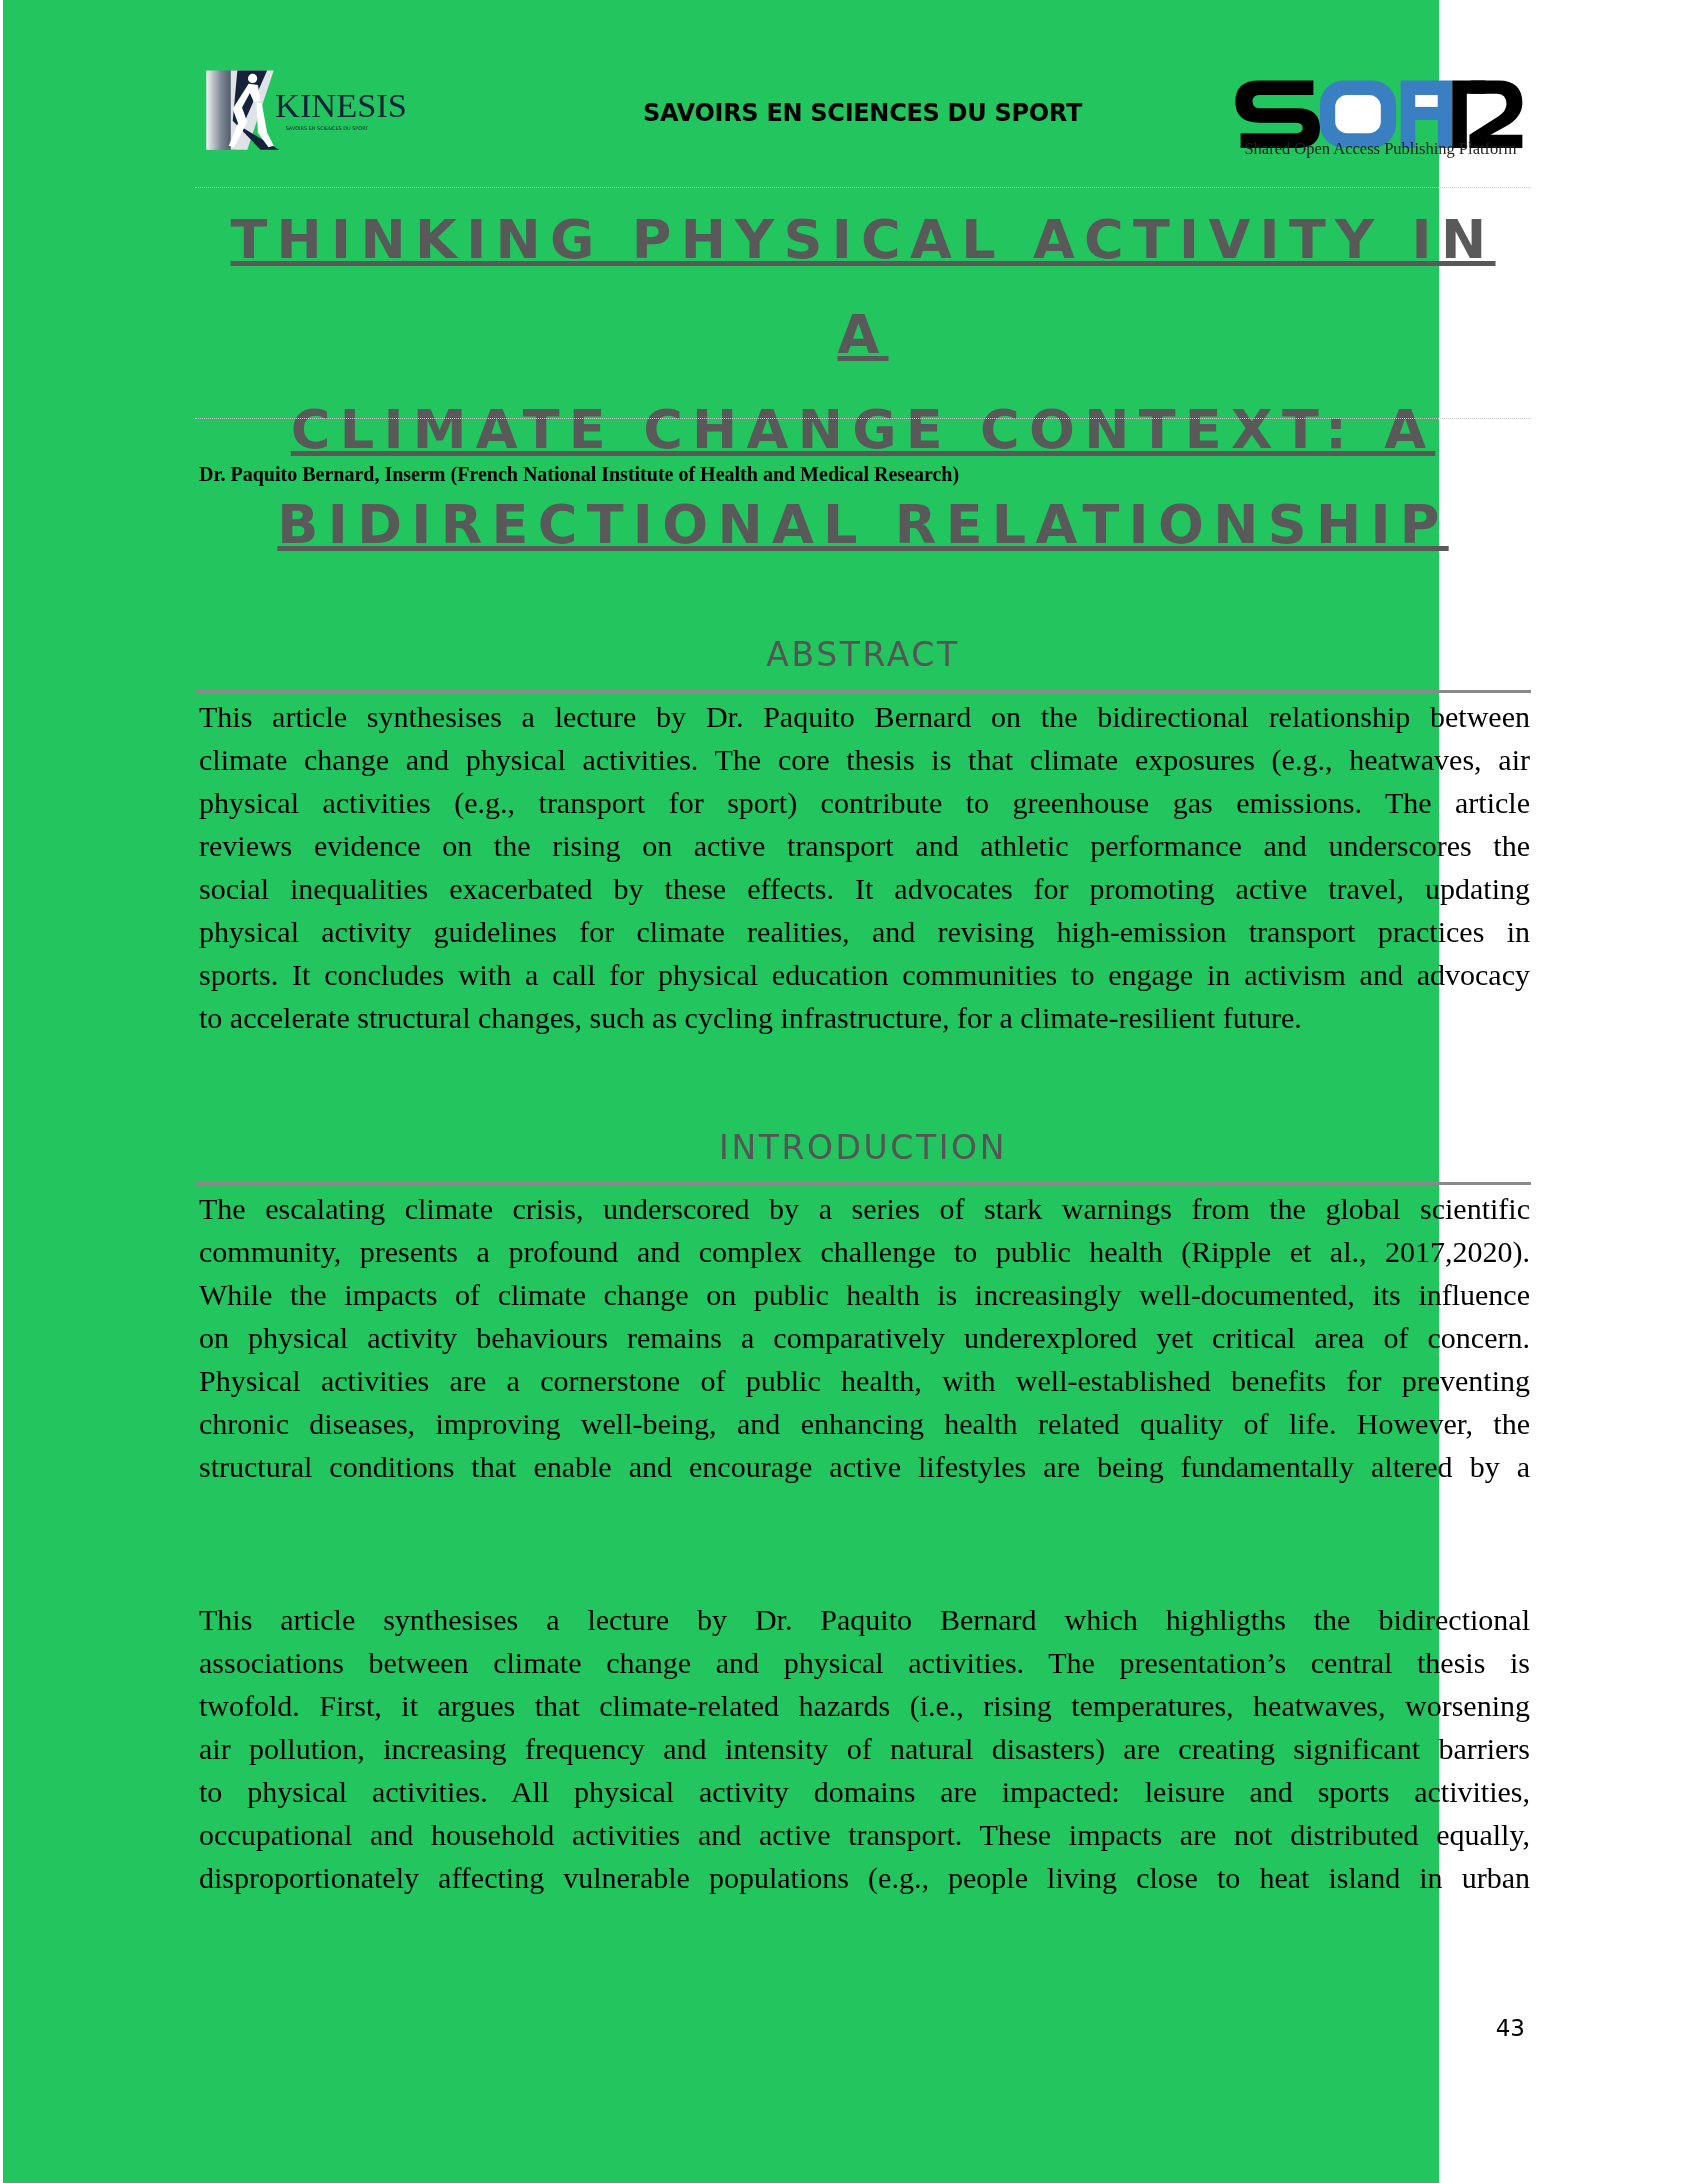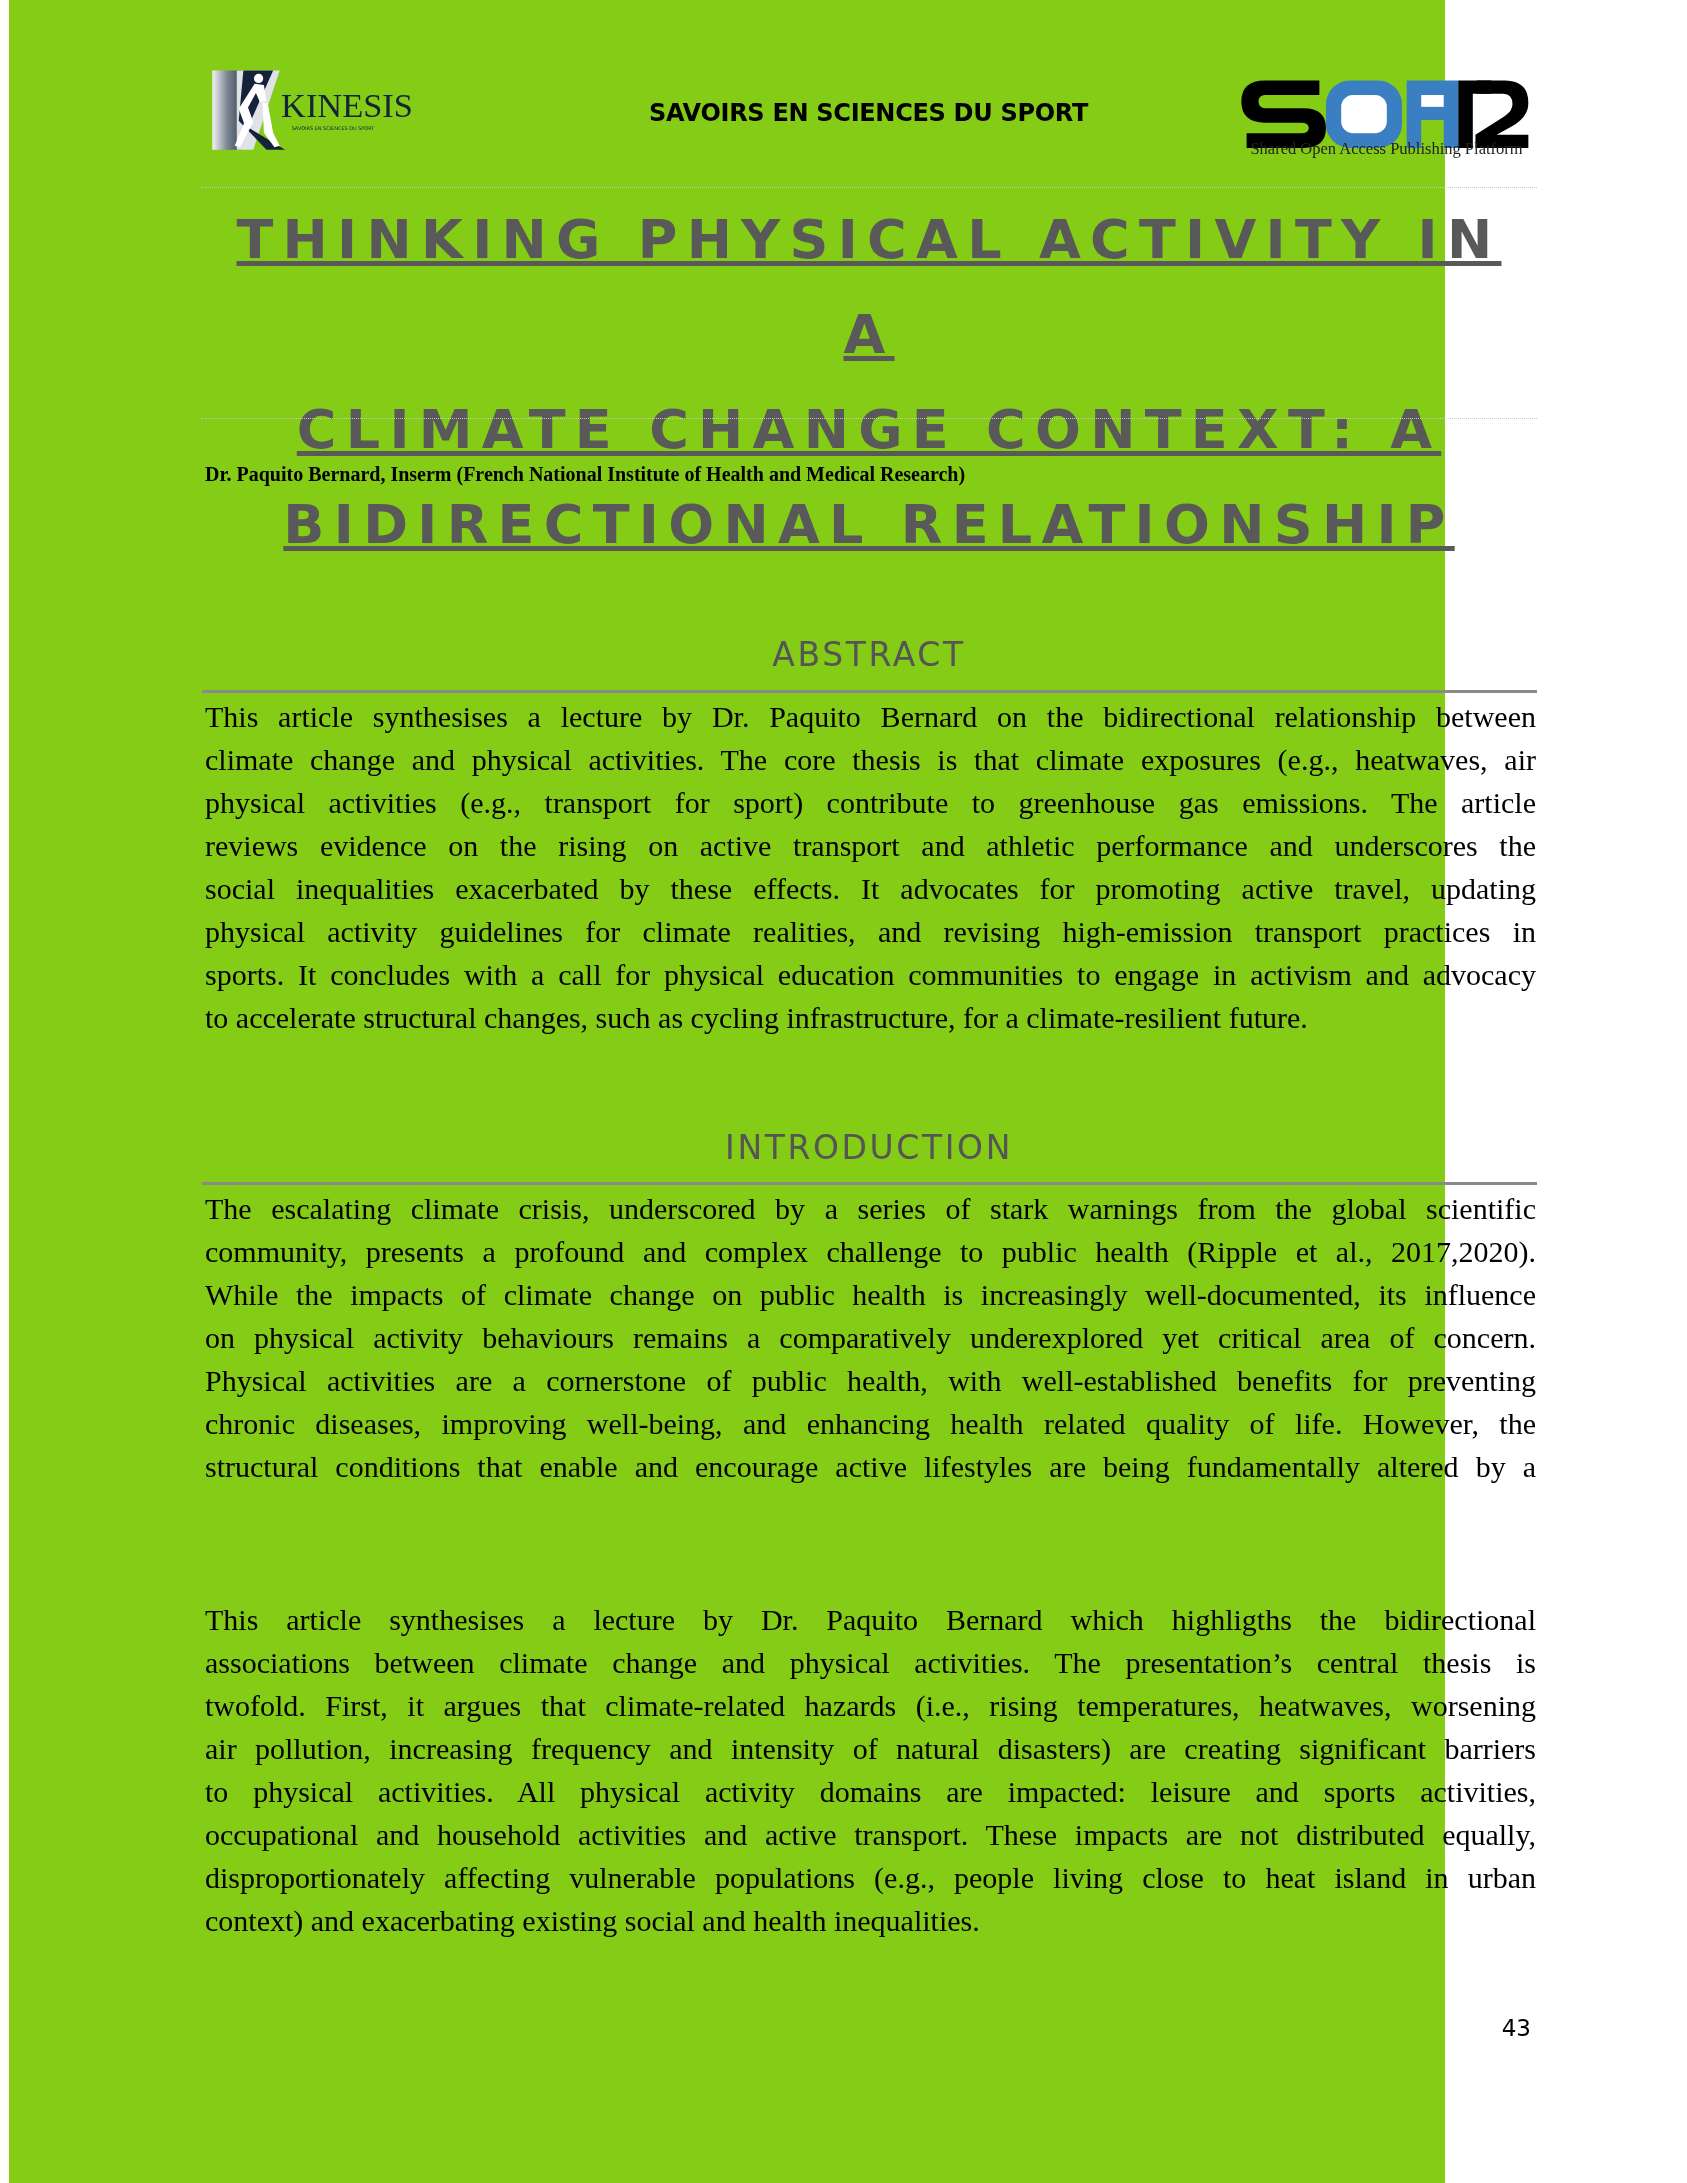--- a/index.html
+++ b/index.html
@@ -1,17 +1,17 @@
 <!DOCTYPE html>
 <html style="font-size:10.6px"><head>
 <meta charset="utf-8">
 <style>
   html, body { margin: 0; padding: 0; background: #ffffff; }
   body { width: 1687px; height: 2183px; position: relative; overflow: hidden; }
-  .page { position: absolute; left: 9px; top: 0; width: 1436px; height: 2183px; background: #84cc16; }
+  .page { position: absolute; left: 3px; top: 0; width: 1436px; height: 2183px; background: #22c55e; }
 
   
   .kinesis-logo { position: absolute; left: 198px; top: 61px; width: 205px; height: 93px; }
   .journal-name { position: absolute; left: 595px; top: 99px; width: 529px; text-align: center;
     font-family: "DejaVu Sans", sans-serif; font-weight: bold; font-size: 24px; color: #000; letter-spacing: -0.3px; }
   .soap-logo { position: absolute; left: 1231px; top: 64px; width: 291px; height: 99px; }
   .soap-tagline { position: absolute; left: 1232px; top: 139px; width: 291px;
     font-family: "Liberation Serif", serif; font-size: 16.5px; color: #222; text-align: center; }
 
   .dotted-rule { position: absolute; left: 192px; width: 1336px; height: 0; border-top: 1.3px dotted #c8c8c8; }
@@ -120,18 +120,17 @@
   </div>
 
   <div class="para" style="top: 1598px;">
     <span class="ln">This article synthesises a lecture by Dr. Paquito Bernard which highligths the bidirectional</span>
     <span class="ln">associations between climate change and physical activities. The presentation’s central thesis is</span>
     <span class="ln">twofold. First, it argues that climate-related hazards (i.e., rising temperatures, heatwaves, worsening</span>
     <span class="ln">air pollution, increasing frequency and intensity of natural disasters) are creating significant barriers</span>
     <span class="ln">to physical activities. All physical activity domains are impacted: leisure and sports activities,</span>
     <span class="ln">occupational and household activities and active transport. These impacts are not distributed equally,</span>
     <span class="ln">disproportionately affecting vulnerable populations (e.g., people living close to heat island in urban</span>
-    <span class="ln last">context) and exacerbating existing social and health inequalities.</span>
   </div>
 
   <div class="page-number">43</div>
 </div>
 
 
 </body></html>

